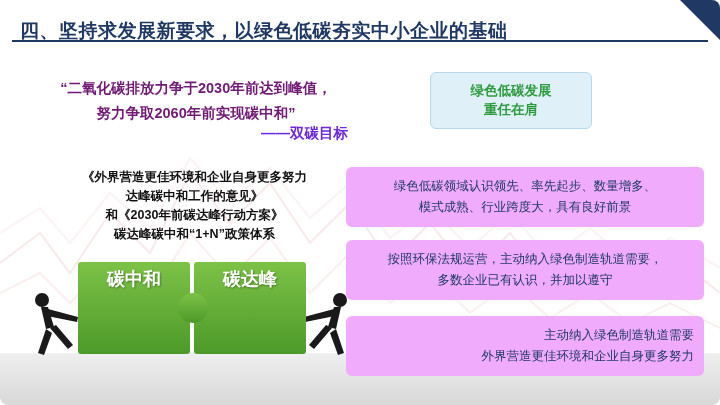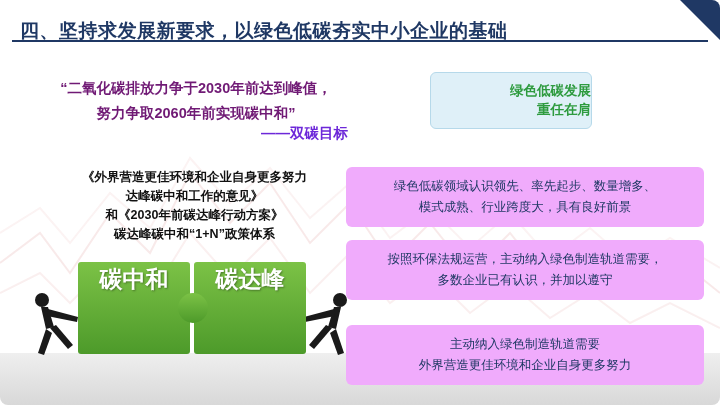--- a/index.html
+++ b/index.html
@@ -142,21 +142,21 @@
     height: 30px;
     border-radius: 50%;
     background: #ffffff;
   }
   .puzzle-text {
     position: absolute;
     top: 3px;
     width: 112px;
     text-align: center;
     color: #ffffff;
-    font-size: 23px;
+    font-size: 18px;
     font-weight: bold;
     line-height: 28px;
     text-shadow: 1px 1px 2px rgba(0,0,0,0.35);
   }
   .puzzle-text.left { left: 0; }
   .puzzle-text.right { left: 116px; }
   .figure {
     position: absolute;
     bottom: 0;
   }
@@ -171,42 +171,42 @@
   
   .green-badge {
     position: absolute;
     left: 430px;
     top: 72px;
     width: 160px;
     padding: 8px 0 9px 0;
     background: #dff0f8;
     border: 1px solid #b6d9ea;
     border-radius: 6px;
-    text-align: right;
+    text-align: center;
     color: #2e9b3f;
     font-size: 13.5px;
     font-weight: bold;
     line-height: 19px;
   }
   .info-card {
     position: absolute;
     left: 346px;
     width: 358px;
     background: #f0abfc;
     border-radius: 6px;
     color: #1f3864;
     font-size: 12.5px;
     line-height: 21px;
     text-align: center;
     padding: 9px 10px;
     box-sizing: border-box;
   }
   #card-0 { top: 167px; }
   #card-1 { top: 240px; }
-  #card-2 { top: 325px; }
+  #card-2 { top: 316px; text-align: right; }
 </style>
 </head>
 <body>
 
 <div class="slide">
 
   <div class="corner-triangle"></div>
 
   <svg class="bg-chart" viewBox="0 0 720 240" preserveAspectRatio="none">
     <polyline points="0,150 40,120 70,160 110,100 150,140 190,60 230,110 270,70 310,130 350,90 390,150 430,110 470,160 510,120 550,170 590,130 630,175 670,140 720,180" fill="none" stroke="#e9b9b9" stroke-width="2"></polyline>

